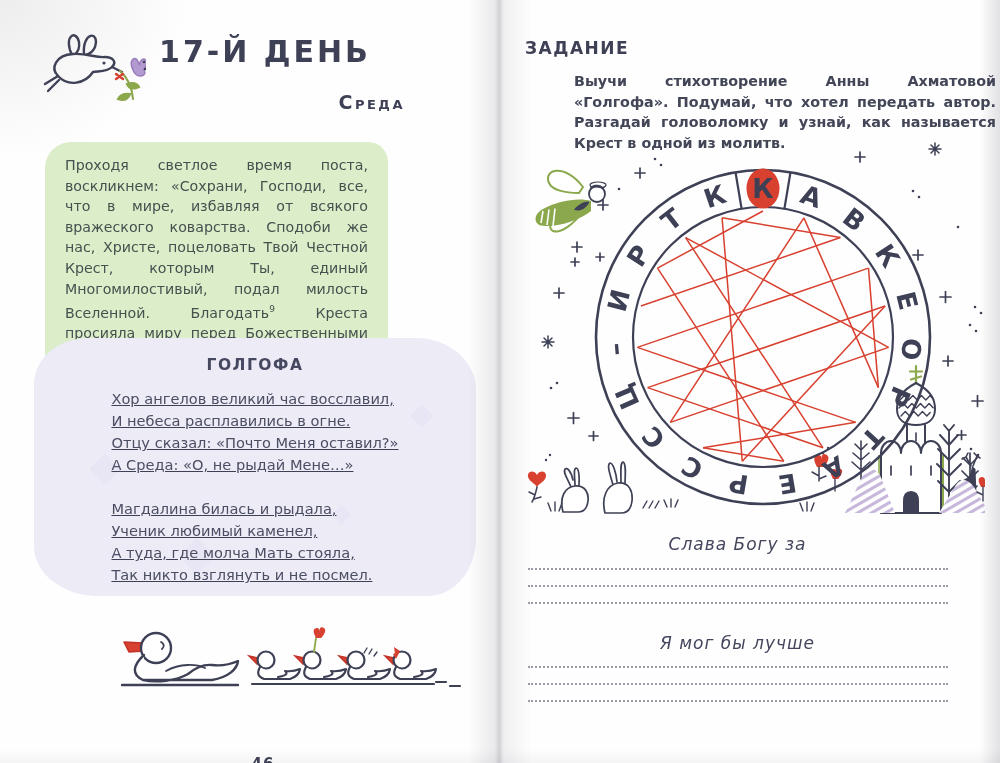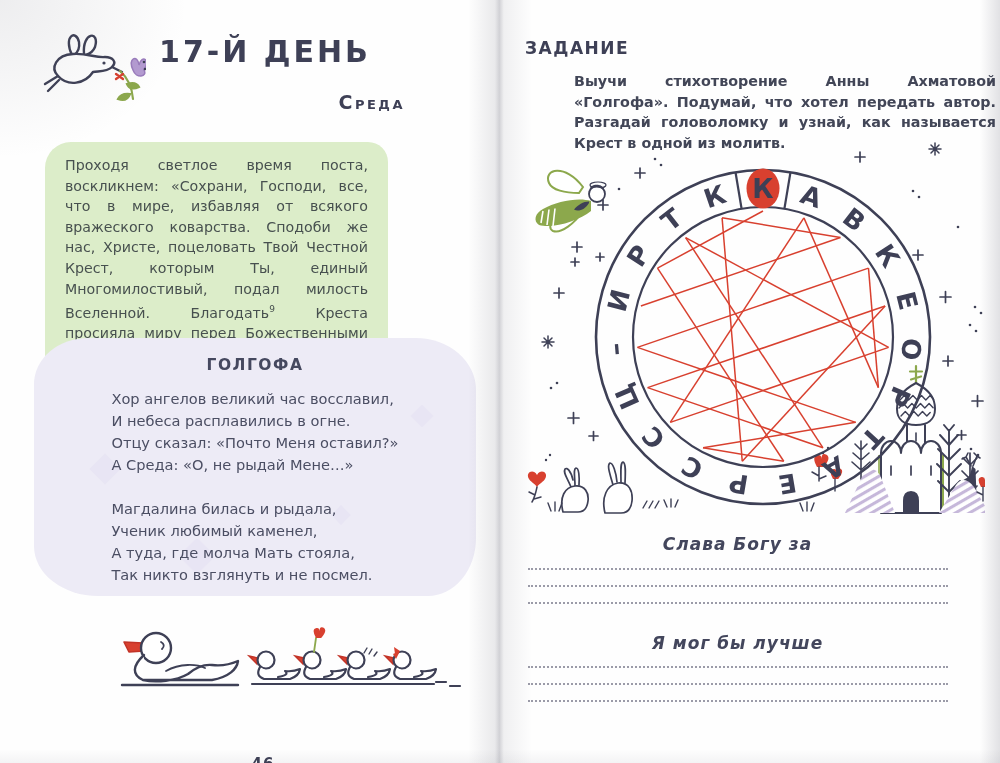--- a/index.html
+++ b/index.html
@@ -30,35 +30,35 @@
     background:var(--green-bg);border-radius:26px 20px 24px 30px;padding:13px 20px 12px 20px;}
   .prayer-text{font-size:14.2px;line-height:20.6px;font-weight:500;color:#47504f;text-align:justify;}
   .prayer-text sup{font-size:9px;}
   .footnote-rule{width:130px;border-top:1.2px solid #5b5e63;margin:9px 0 7px 0;}
   .footnote{display:flex;gap:16px;font-size:12.2px;color:#474d52;font-weight:500;}
   .footnote sup{font-size:9px;padding-top:1px;}
   .poem-block{position:absolute;left:34px;top:338px;width:442px;height:258px;background:var(--lav-bg);
     border-radius:54px 60px 48px 64px / 46px 52px 58px 50px;padding-top:18px;overflow:hidden;}
   .poem-wm{position:absolute;background:#e4e0f2;opacity:.55;}
   .poem-title{text-align:center;font-size:15.5px;font-weight:700;letter-spacing:1.5px;color:#45485f;position:relative;}
-  .poem-body{width:fit-content;margin:14px auto 8px auto;position:relative;}
+  .poem-body{width:fit-content;margin:14px auto 8px auto;position:relative;text-decoration:underline;}
   .poem-line{font-size:14.6px;line-height:22px;color:#4b4e63;}
   .stanza-gap{height:22px;}
   .poem-attrib{text-align:right;margin:4px 48px 0 0;font-size:12.5px;font-style:italic;color:#5b5e72;position:relative;}
   .page-num{position:absolute;top:727px;font-size:15px;font-weight:600;letter-spacing:1px;text-align:center;width:110px;}
   #pn-left{left:208px;margin-top:28px;}
 
   
   .task-title{position:absolute;left:25px;top:38px;width:425px;text-align:left;
     font-size:17px;font-weight:700;letter-spacing:1.5px;}
   .task-instruction{position:absolute;left:28px;top:71px;width:422px;
     font-size:14.3px;line-height:20.5px;font-weight:700;color:#424657;text-align:justify;margin-left:46px;}
   #puzzle-svg{position:absolute;left:15px;top:135px;}
   .write-prompt{position:absolute;width:425px;left:25px;text-align:center;
-    font-size:17px;font-weight:700;font-style:italic;letter-spacing:1px;color:#43465c;}
+    font-size:17px;font-weight:400;font-style:italic;letter-spacing:1px;color:#43465c;}
   #prompt-1{top:534px;}
   #prompt-2{top:633px;}
   .lines-holder{position:absolute;left:28px;width:420px;}
   #lines-1{top:553px;}
   #lines-2{top:651px;}
   .dotted-line{height:17px;border-bottom:2px dotted var(--dot);}
   .ring-letter{font-family:"DejaVu Sans",sans-serif;font-weight:700;font-size:26px;fill:var(--ink);}
 </style>
 </head>
 <body>

